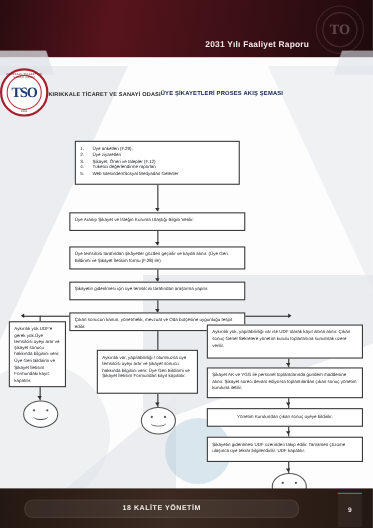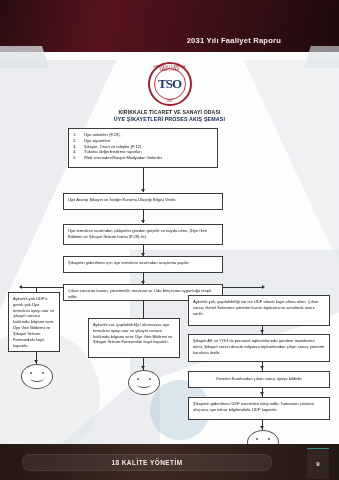--- a/index.html
+++ b/index.html
@@ -38,21 +38,21 @@
   .hdr-seal .ring{width:30px;height:30px;border-radius:50%;
      border:1px solid rgba(240,220,220,.3);display:flex;align-items:center;justify-content:center;
      color:rgba(245,225,225,.55);font-size:13px;font-weight:bold;font-family:"Liberation Serif",serif;}
 
   .header-facets{position:absolute;left:0;top:46px;width:339px;height:22px;pointer-events:none;
      background:
        linear-gradient(72deg, rgba(222,226,231,.75) 0 14%, rgba(0,0,0,0) 14.4%),
        linear-gradient(-72deg, rgba(222,226,231,.6) 0 10%, rgba(0,0,0,0) 10.4%);}
 
   
-  .logo-wrap{position:absolute;left:0;right:0;top:62px;display:flex;flex-direction:column;align-items:center;}
+  .logo-wrap{position:absolute;left:0;right:0;top:62px;display:flex;flex-direction:row;align-items:center;}
   .logo{width:40px;height:40px;border-radius:50%;
      border:2px solid #a4202c;background:#fff;position:relative;
      display:flex;align-items:center;justify-content:center;}
   .logo .inner{width:30px;height:30px;border-radius:50%;border:1px solid #c03341;
      display:flex;align-items:center;justify-content:center;}
   .logo .mark{color:#203a74;font-family:"Liberation Serif",serif;font-weight:bold;font-size:13px;
      letter-spacing:-1px;}
   .logo .arc-top{position:absolute;top:2px;left:0;right:0;text-align:center;color:#8e1b26;
      font-size:2.6px;letter-spacing:.15px;}
   .logo .arc-bot{position:absolute;bottom:1.5px;left:0;right:0;text-align:center;color:#8e1b26;font-size:2.6px;}
@@ -110,20 +110,23 @@
 <div class="page">
 
   <div class="bg-poly poly-a"></div>
   <div class="bg-poly poly-b"></div>
   <div class="bg-poly poly-c"></div>
   <div class="poly-circ"></div>
   <div class="poly-circ2"></div>
 
   <div class="header">
     <div class="ttl">2031 Yılı Faaliyet Raporu</div>
+    <div class="hdr-seal">
+      <div class="ring">TO</div>
+    </div>
   </div>
   <div class="header-facets"></div>
 
   <div class="logo-wrap">
     <div class="logo">
       <div class="arc-top">KIRIKKALE TİCARET VE SANAYİ ODASI</div>
       <div class="inner">
         <span class="mark">TSO</span>
       </div>
       <div class="arc-bot">1982</div>

